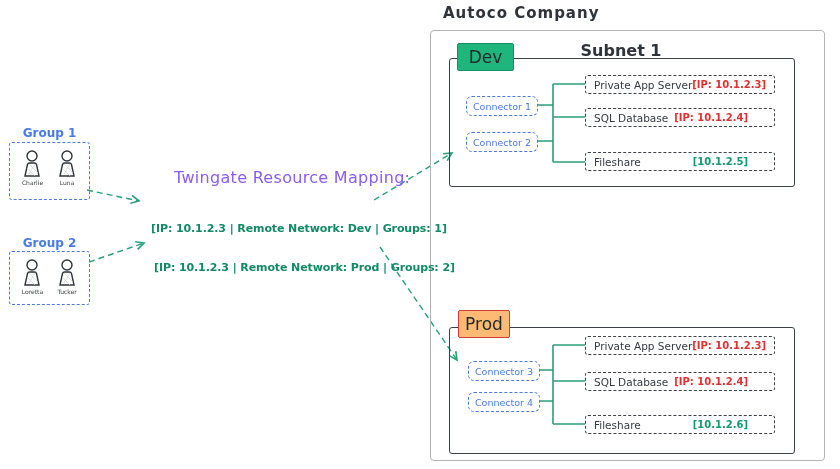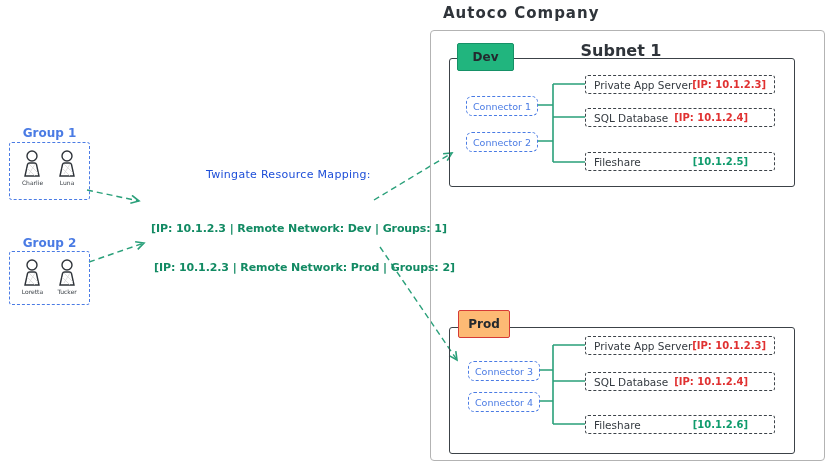--- a/index.html
+++ b/index.html
@@ -9,21 +9,21 @@
   }
   .abs{position:absolute;}
   
   .company-title{font-size:15px;font-weight:600;letter-spacing:1px;color:#2f343a;}
   .subnet-title{font-size:16px;font-weight:600;text-align:center;color:#2f343a;}
   
   .outer-box{border:1.5px solid #b3b3b3;border-radius:4px;}
   .subnet-box{border:1.6px solid #3c4248;border-radius:3px;background:transparent;}
   .tag{
     display:flex;align-items:center;justify-content:center;
-    font-size:12px;font-weight:700;color:#24292e;border-radius:2px;
+    font-size:17px;font-weight:400;color:#24292e;border-radius:2px;
   }
   .tag-dev{background:#21b57e;border:1.5px solid #169167;}
   .tag-prod{background:#fdba74;border:1.5px solid #d63b36;}
   .connector{
     border:1.4px dashed #4a7be4;border-radius:6px;color:#4a7be4;
     display:flex;align-items:center;justify-content:center;
     font-size:9.5px;font-weight:500;background:#fff;
   }
   .resource{
     border:1.5px dashed #3c4248;border-radius:3px;background:#fff;
@@ -37,21 +37,21 @@
   
   .group-label{font-size:12px;font-weight:600;color:#4a7be4;text-align:center;}
   .group-box{
     border:1.6px dashed #4a7be4;border-radius:3px;
     display:flex;justify-content:center;align-items:flex-start;gap:14px;padding-top:7px;
     box-sizing:border-box;
   }
   .person{display:flex;flex-direction:column;align-items:center;}
   .person-name{font-size:6px;color:#3c4248;margin-top:1px;}
   
-  .mapping-title{font-size:11px;font-weight:500;color:#1d4ed8;letter-spacing:.3px;margin-left:32px;}
+  .mapping-title{font-size:16px;font-weight:500;color:#8b5cf6;letter-spacing:.3px;}
   .mapping-entry{font-size:11px;font-weight:600;color:#128a63;white-space:nowrap;letter-spacing:-0.1px;margin-top:24px;}
   
   #overlay{position:absolute;left:0;top:0;pointer-events:none;}
 </style>
 </head>
 <body>
 
 <div id="canvas">
 
   <svg id="overlay" width="840" height="469" viewBox="0 0 840 469">

